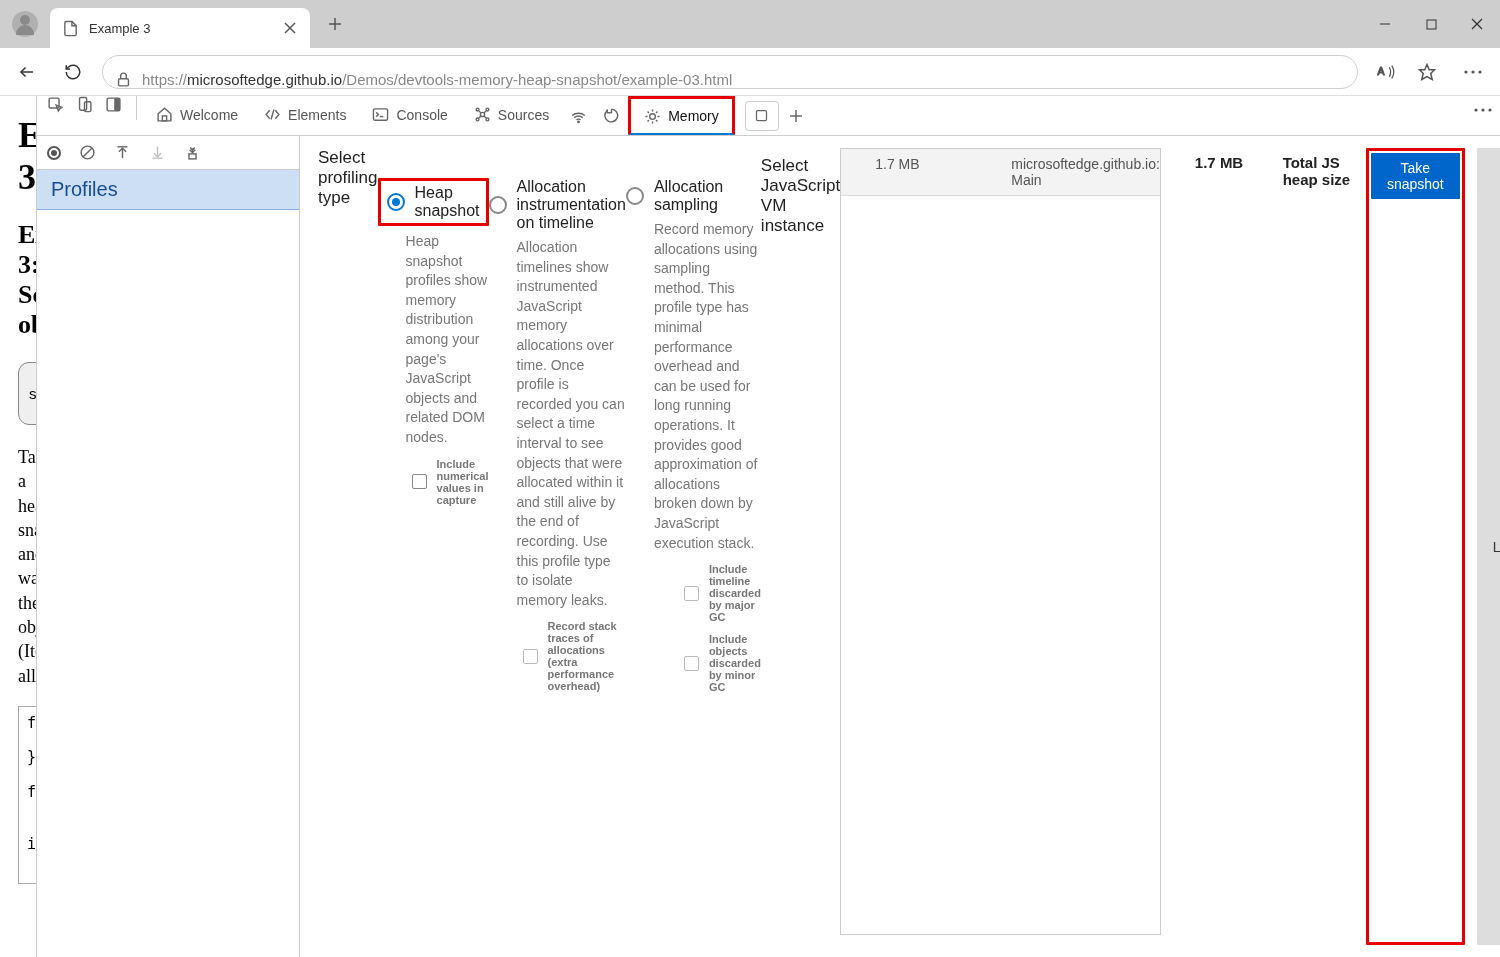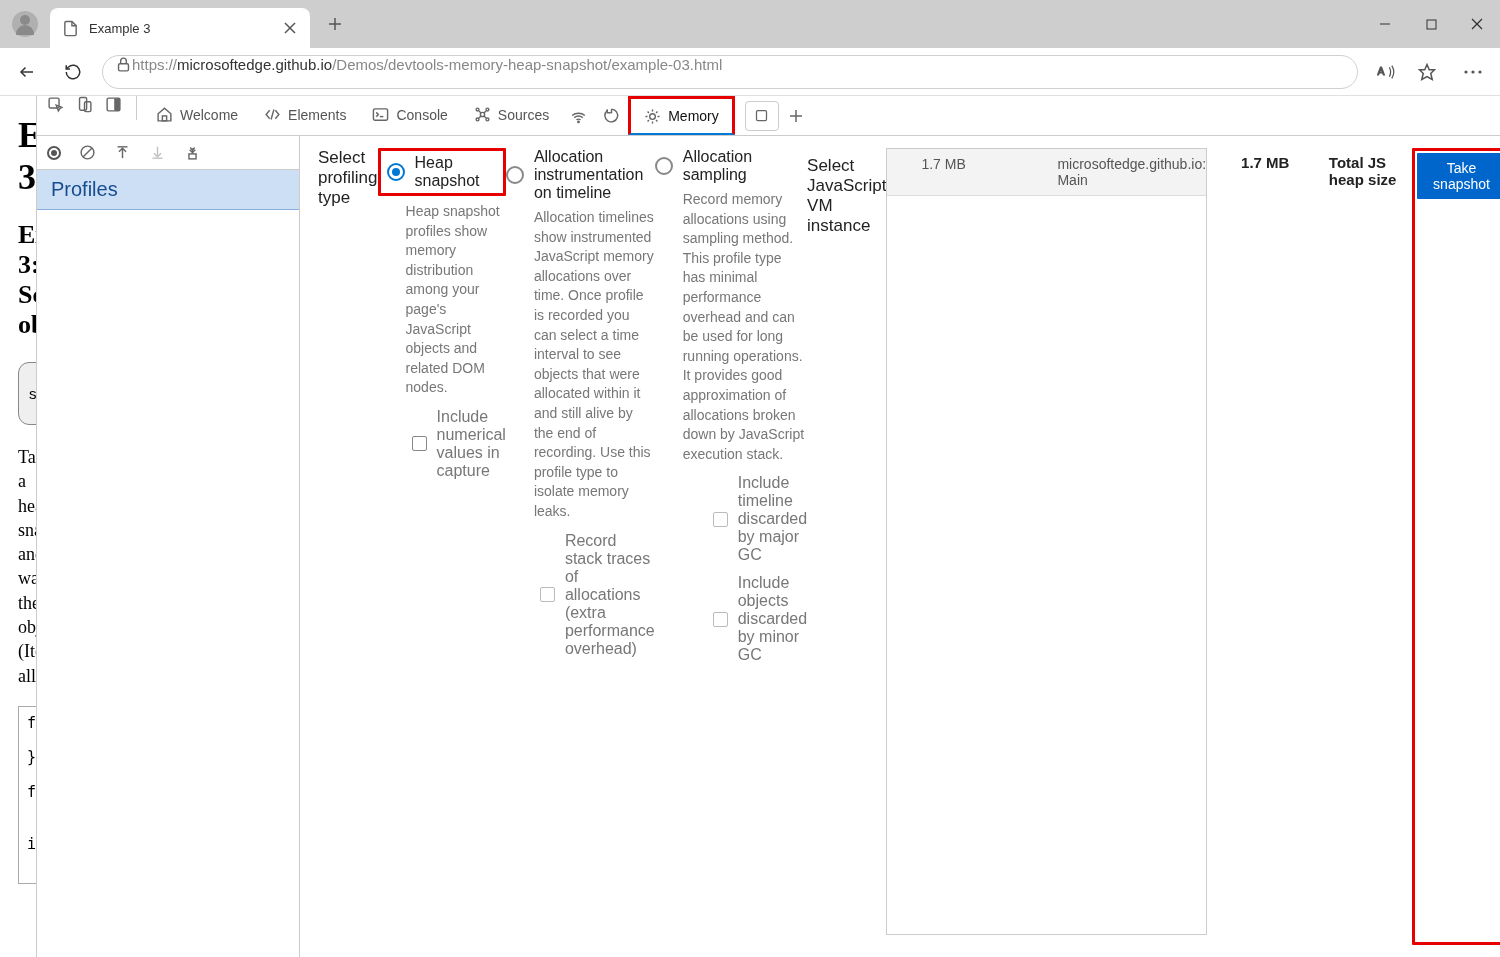--- a/index.html
+++ b/index.html
@@ -13,21 +13,21 @@
 .tab { height: 40px; background: #fff; border-radius: 8px 8px 0 0; display: flex; align-items: center; padding: 0 12px; margin-top: 8px; min-width: 260px; gap: 10px; }
 .tab-title { font-size: 13px; color: #333; flex: 1; }
 .tab-close { width: 16px; height: 16px; display: flex; align-items: center; justify-content: center; cursor: pointer; color: #555; }
 .newtab { margin-left: 10px; color: #555; width: 30px; height: 30px; display: flex; align-items: center; justify-content: center; cursor: pointer; }
 .win-controls { margin-left: auto; display: flex; height: 48px; }
 .win-btn { width: 46px; display: flex; align-items: center; justify-content: center; cursor: pointer; color: #333; }
 
 
 .toolbar { height: 48px; display: flex; align-items: center; padding: 0 10px; gap: 12px; border-bottom: 1px solid #e0e0e0; }
 .nav-btn { width: 34px; height: 34px; display: flex; align-items: center; justify-content: center; cursor: pointer; color: #555; border-radius: 4px; }
-.addrbar { flex: 1; height: 34px; border: 1px solid #d0d0d0; border-radius: 17px; display: flex; align-items: flex-start; padding: 0 12px; }
+.addrbar { flex: 1; height: 34px; border: 1px solid #d0d0d0; border-radius: 17px; display: flex; align-items: flex-end; padding: 0 12px; gap: 10px; }
 .lock-icon { color: #666; }
 .url { font-size: 15px; color: #888; white-space: nowrap; overflow: hidden; }
 .url .host { color: #333; }
 .right-icons { display: flex; gap: 6px; }
 
 
 .split { display: flex; height: calc(100% - 96px); }
 .page { width: 413px; padding: 18px; border-right: 1px solid #ccc; overflow: hidden; }
 .page h1 { font-family: "Times New Roman", serif; font-size: 36px; font-weight: bold; margin-bottom: 22px; }
 .page h2 { font-family: "Times New Roman", serif; font-size: 26px; font-weight: bold; margin-bottom: 22px; }
@@ -53,31 +53,31 @@
 
 .dt-body { flex: 1; display: flex; }
 .dt-side { width: 263px; border-right: 1px solid #ccc; display: flex; flex-direction: column; }
 .dt-side-toolbar { height: 34px; border-bottom: 1px solid #ccc; display: flex; align-items: center; padding: 0 10px; gap: 18px; color: #555; }
 .record-btn { width: 14px; height: 14px; border: 2px solid #555; border-radius: 50%; position: relative; cursor: pointer; }
 .record-btn::after { content: ""; position: absolute; top: 2px; left: 2px; width: 6px; height: 6px; background: #555; border-radius: 50%; }
 .profiles-item { background: #cddff5; border-bottom: 1px solid #8ab0e0; padding: 8px 14px; color: #164d8f; font-size: 20px; cursor: pointer; }
 
 .dt-main { flex: 1; padding: 12px 18px; display: flex; overflow: hidden; }
 .section-title { font-size: 17px; color: #222; margin-bottom: 10px; }
-.option { margin-bottom: 16px; }
+.option { margin-bottom: 16px; margin-top: 30px; }
 .option-head { display: flex; align-items: center; gap: 10px; }
 .radio { width: 18px; height: 18px; border: 2px solid #888; border-radius: 50%; position: relative; cursor: pointer; flex-shrink: 0; }
 .radio.selected { border-color: #0078d4; }
 .radio.selected::after { content: ""; position: absolute; top: 3px; left: 3px; width: 8px; height: 8px; background: #0078d4; border-radius: 50%; }
 .option-label { font-size: 16px; color: #222; }
 .option-desc { font-size: 14px; color: #777; margin-left: 28px; margin-top: 6px; line-height: 1.4; }
 .suboption { display: flex; align-items: center; gap: 10px; margin-left: 34px; margin-top: 10px; }
 .checkbox { width: 15px; height: 15px; border: 1.5px solid #888; border-radius: 2px; cursor: pointer; flex-shrink: 0; }
 .checkbox.disabled { border-color: #bbb; }
-.sub-label { font-size: 16px; color: #777; }
+.sub-label { font-size: 11px; color: #777; font-weight: bold; }
 .red-inline { display: inline-flex; align-items: center; gap: 10px; padding: 3px 6px; }
 
 .vm-list { border: 1px solid #ccc; flex: 1; min-height: 200px; margin-bottom: 10px; }
 .vm-row { display: flex; padding: 7px 0; font-size: 14px; color: #555; }
 .vm-row.header { background: #f3f3f3; border-bottom: 1px solid #ddd; }
 .vm-size { width: 170px; padding-left: 34px; }
 .vm-name { flex: 1; }
 .total-row { display: flex; font-size: 15px; font-weight: 600; color: #222; padding: 6px 0 12px; }
 .total-size { width: 170px; padding-left: 34px; }
 

